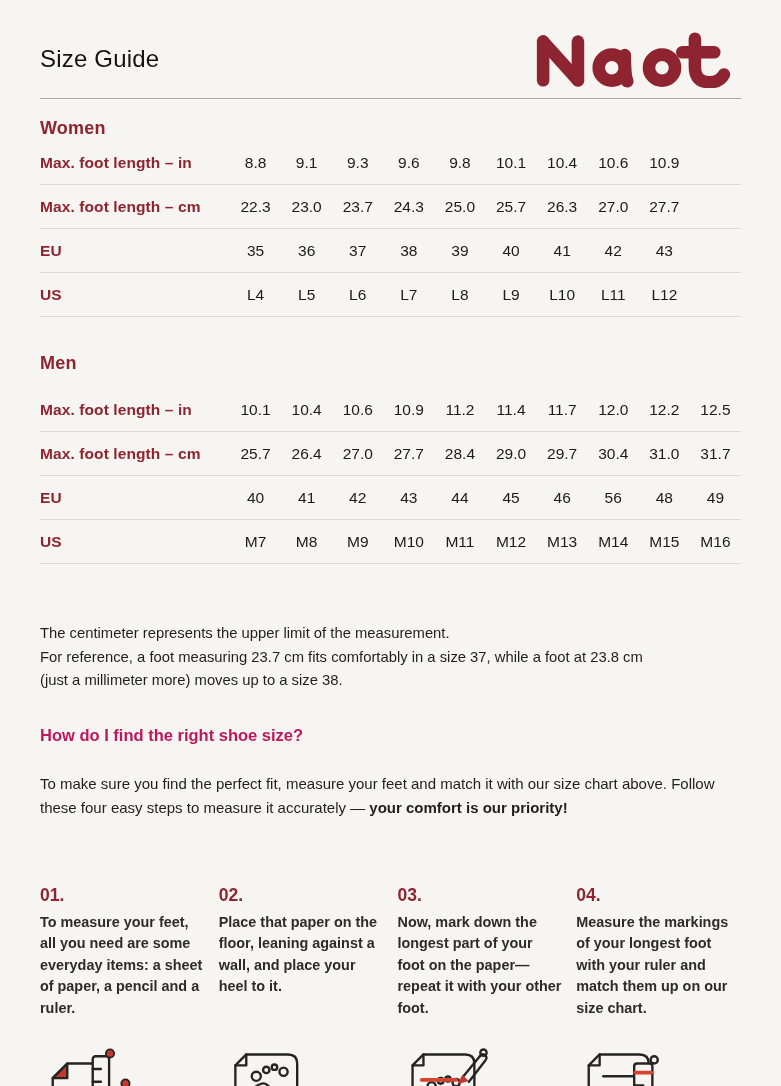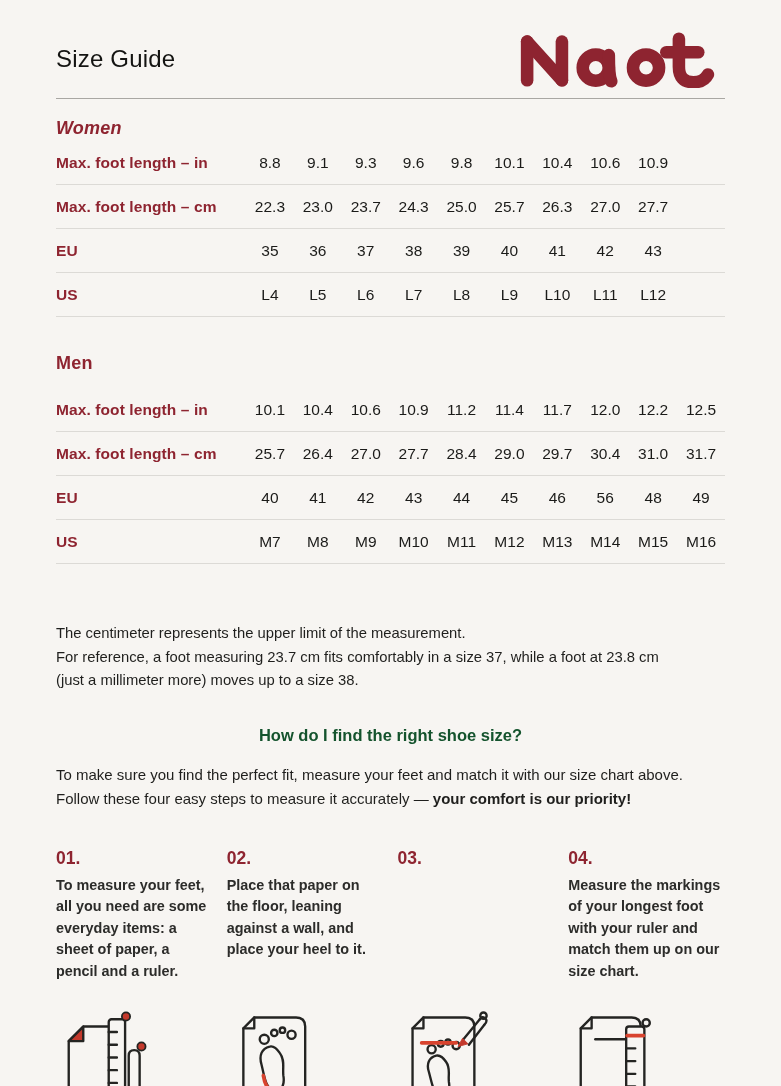--- a/index.html
+++ b/index.html
@@ -11,43 +11,43 @@
     --rule:#a9a7a3;
   }
   *{box-sizing:border-box;margin:0;padding:0;}
   html,body{width:781px;height:1086px;}
   body{
     background:var(--bg);
     font-family:"Liberation Sans", sans-serif;
     color:var(--ink);
     overflow:hidden;
   }
-  .page{width:781px;height:1086px;padding:0 56px;}
+  .page{width:781px;height:1086px;padding:0 40px;}
   
   .header{display:flex;justify-content:space-between;align-items:center;padding-top:30px;height:88px;}
   .title{font-size:24px;font-weight:500;letter-spacing:.2px;color:#141412;}
   .logo svg{display:block;}
   .rule{border:none;border-top:1px solid var(--rule);margin-top:10px;}
   
   .section-heading{color:var(--maroon);font-size:18px;font-weight:700;letter-spacing:.2px;}
-  .women-heading{margin-top:19px;font-style:italic;}
+  .women-heading{margin-top:19px;}
   .men-heading{margin-top:36px;margin-bottom:14px;}
   .size-table{margin-top:2px;}
   .t-row{display:grid;grid-template-columns:190px repeat(10,1fr);align-items:center;height:44px;border-bottom:1px solid var(--divider);}
   .t-label{color:var(--maroon);font-size:15.5px;font-weight:600;letter-spacing:.1px;}
   .t-val{font-size:15.5px;font-weight:500;text-align:center;color:#1b1b19;}
   
   .note{margin-top:58px;font-size:14.8px;line-height:23.5px;color:#1f1f1d;}
   
-  .howto-heading{margin-top:33px;font-size:16.5px;font-weight:700;color:#14532d;text-align:center;}
-  .intro{margin-top:18px;font-size:15px;line-height:24.5px;max-width:692px;color:#1f1f1d;}
+  .howto-heading{margin-top:33px;font-size:16.5px;font-weight:700;color:#be185d;}
+  .intro{margin-top:27px;font-size:15px;line-height:24.5px;max-width:692px;color:#1f1f1d;}
   .intro b{font-weight:700;}
   
   .steps{margin-top:36px;display:grid;grid-template-columns:repeat(4,1fr);column-gap:14px;row-gap:24px;}
-  .step-number{color:var(--maroon);font-size:17.5px;font-weight:700;}
+  .step-number{color:var(--maroon);font-size:17.5px;font-weight:700;margin-top:28px;}
   .step-text{margin-top:6px;font-size:14.4px;line-height:21.5px;font-weight:700;color:#2c2c2a;}
   .step-icon{justify-self:start;}
   .step-icon svg{display:block;}
 </style>
 </head>
 <body>
 
 <div class="page">
 
   <div class="header">
@@ -195,20 +195,21 @@
     <div class="step">
       <div class="step-number">01.</div>
       <div class="step-text">To measure your feet, all you need are some everyday items: a sheet of paper, a pencil and a ruler.</div>
     </div>
     <div class="step">
       <div class="step-number">02.</div>
       <div class="step-text">Place that paper on the floor, leaning against a wall, and place your heel to it.</div>
     </div>
     <div class="step">
       <div class="step-number">03.</div>
+      <div class="step-text">Now, mark down the longest part of your foot on the paper—repeat it with your other foot.</div>
     </div>
     <div class="step">
       <div class="step-number">04.</div>
       <div class="step-text">Measure the markings of your longest foot with your ruler and match them up on our size chart.</div>
     </div>
 
     <div class="step-icon">
       <svg width="100" height="112" viewBox="0 0 110 122">
         <g fill="none" stroke="#242422" stroke-width="2.6" stroke-linecap="round" stroke-linejoin="round">
           <path d="M14 38 L30 22 H72 V114 H26 Q14 114 14 102 Z"></path>

